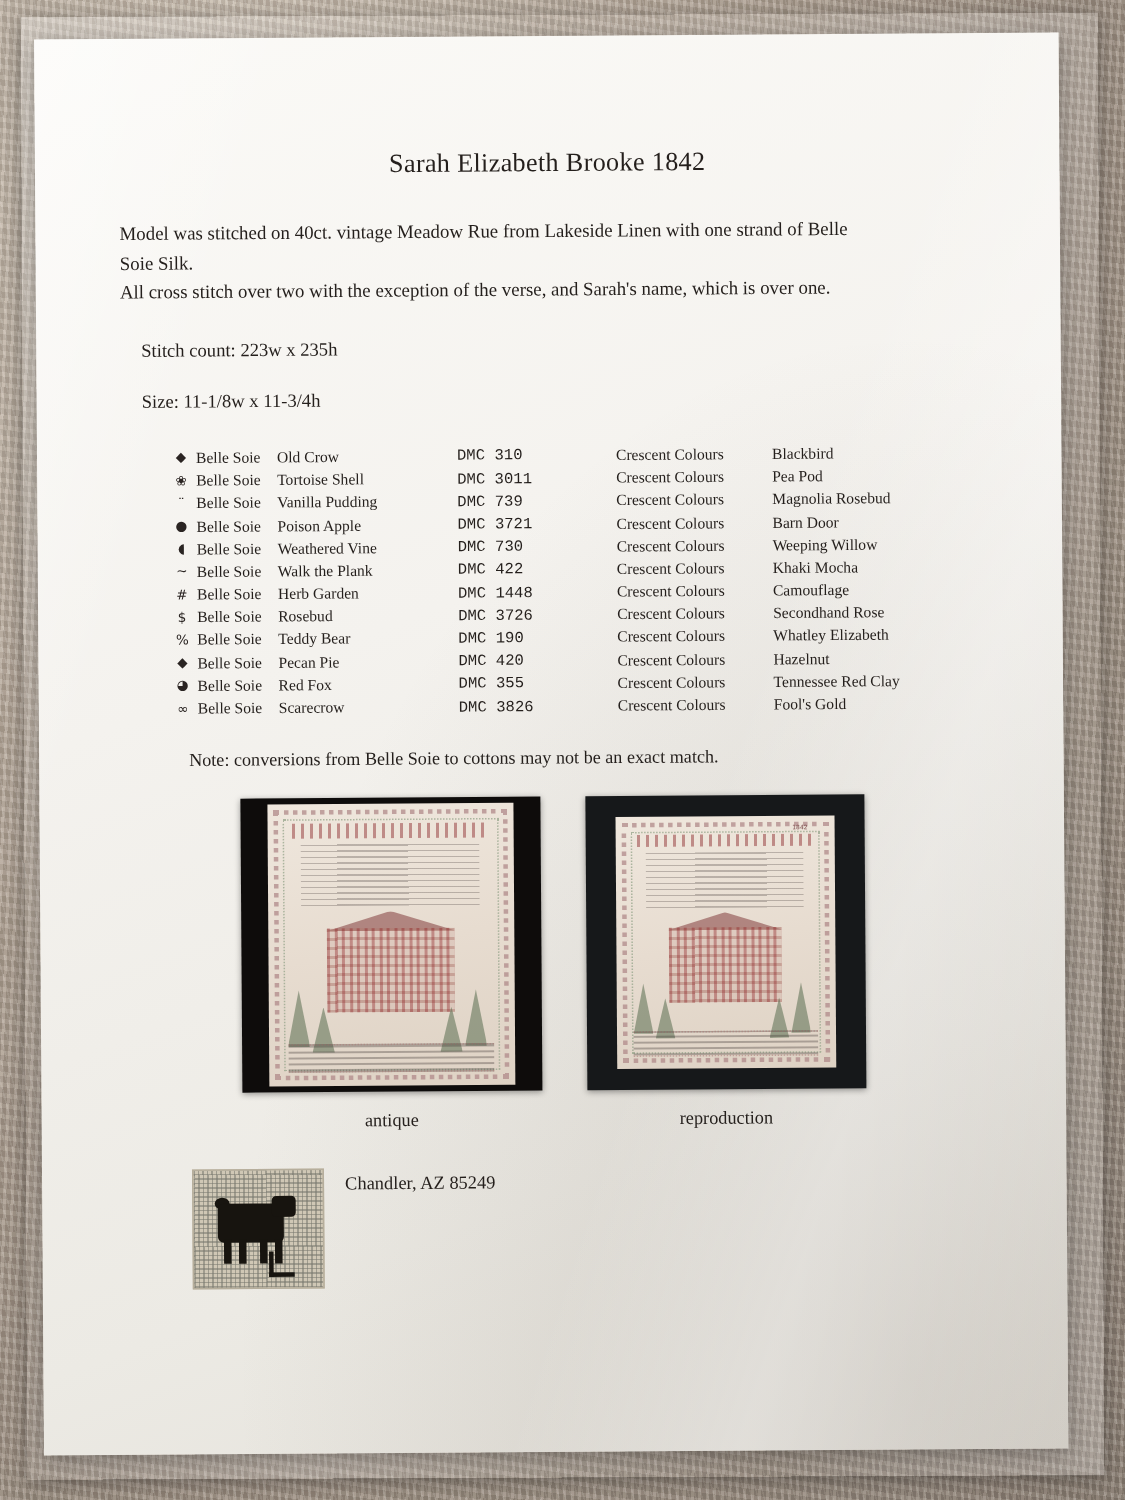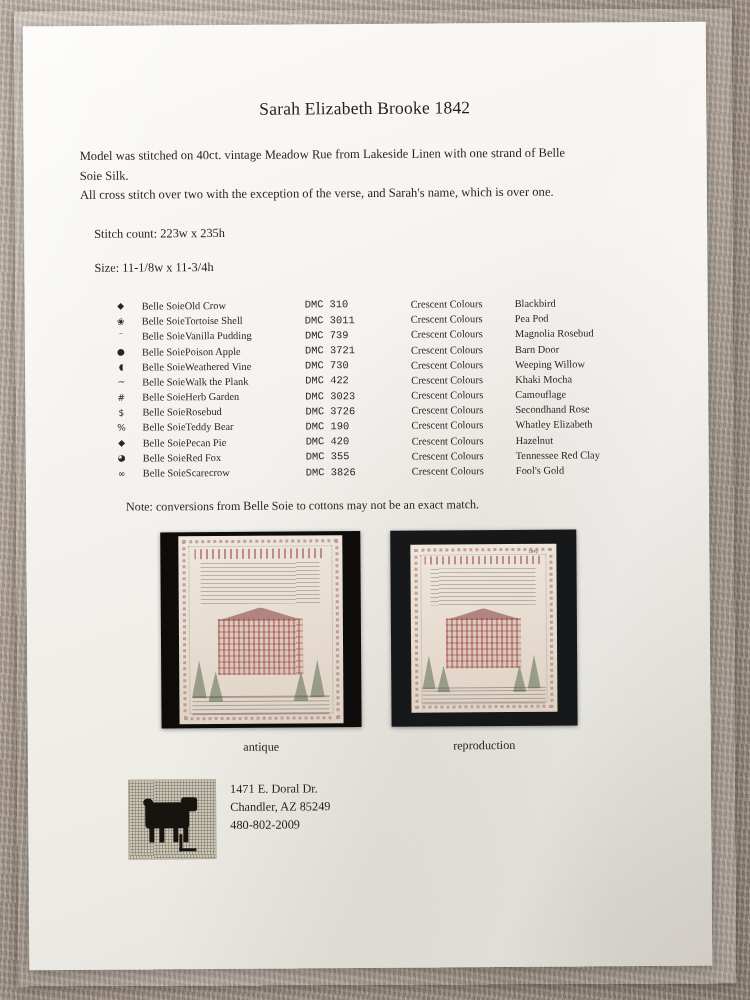--- a/index.html
+++ b/index.html
@@ -102,21 +102,21 @@
     vertical-align: middle;
     white-space: nowrap;
   }
   td.sym {
     width: 20px;
     text-align: center;
     font-family: "DejaVu Sans", sans-serif;
     font-size: 9px;
     color: #2a2422;
   }
-  td.brand { width: 54px; text-align: right; }
+  td.brand { width: 54px; }
   td.name  { width: 120px; }
   td.dmc   { width: 106px; font-family: Liberation Mono, monospace; }
   td.cc    { width: 104px; }
   td.ccname{ }
 
   .note {
     margin: 19px 0 0 100px;
     font-size: 12.1px;
   }
 
@@ -367,21 +367,21 @@
           <td class="brand">Belle Soie</td>
           <td class="name">Walk the Plank</td>
           <td class="dmc">DMC 422</td>
           <td class="cc">Crescent Colours</td>
           <td class="ccname">Khaki Mocha</td>
         </tr>
         <tr>
           <td class="sym">#</td>
           <td class="brand">Belle Soie</td>
           <td class="name">Herb Garden</td>
-          <td class="dmc">DMC 3023</td>
+          <td class="dmc">DMC 1448</td>
           <td class="cc">Crescent Colours</td>
           <td class="ccname">Camouflage</td>
         </tr>
         <tr>
           <td class="sym">$</td>
           <td class="brand">Belle Soie</td>
           <td class="name">Rosebud</td>
           <td class="dmc">DMC 3726</td>
           <td class="cc">Crescent Colours</td>
           <td class="ccname">Secondhand Rose</td>
@@ -471,20 +471,18 @@
         <div class="tuft"></div>
         <div class="sheep-body"></div>
         <div class="sheep-head"></div>
         <div class="leg l1"></div>
         <div class="leg l2"></div>
         <div class="leg l3"></div>
         <div class="leg l4"></div>
         <div class="mark"></div>
       </div>
       <div class="contact">
-        <div>1471 E. Doral Dr.</div>
         <div>Chandler, AZ 85249</div>
-        <div>480-802-2009</div>
       </div>
     </div>
 
   </div>
 </div>
 
 </body></html>

